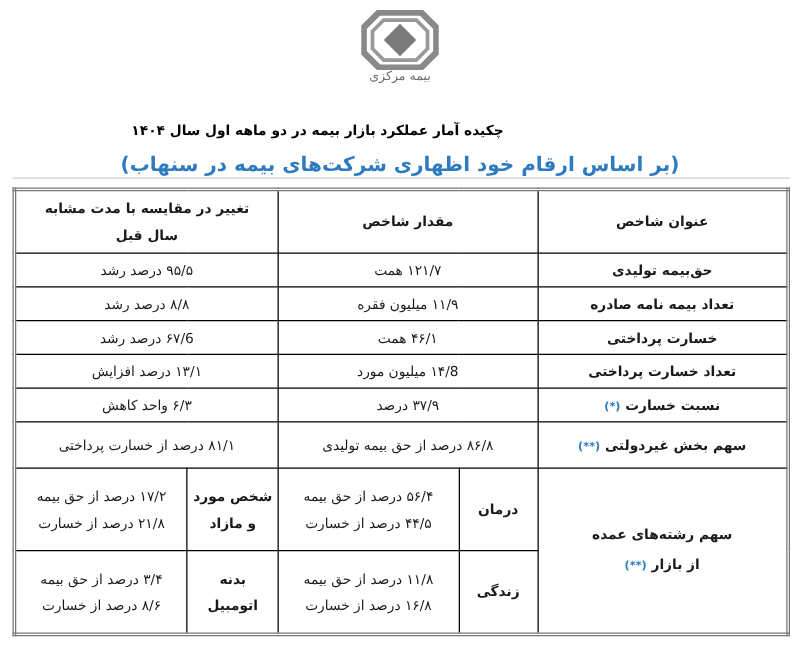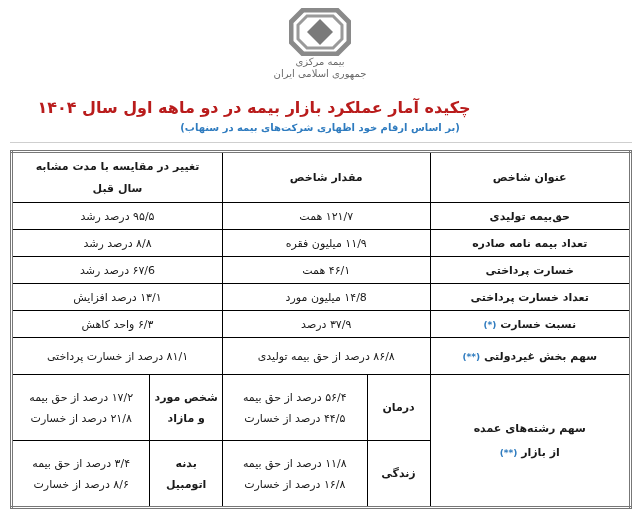--- a/index.html
+++ b/index.html
@@ -2,23 +2,23 @@
 <html><head>
 <meta charset="utf-8">
 <style>
   html, body { margin:0; padding:0; background:#ffffff; }
   body { width:640px; height:517px; position:relative; overflow:hidden;
          font-family:"DejaVu Sans", sans-serif; color:#1a1a1a; }
   .logo { position:absolute; left:270px; top:8px; width:100px; height:78px; text-align:center; }
   .logo svg { display:block; margin:0 auto; }
   .logo-text { direction:rtl; font-size:10px; font-weight:normal; color:#6b6b6b; line-height:12px; }
   .title { position:absolute; left:0; width:508px; top:98px; text-align:center; direction:rtl;
-           font-size:16px; font-weight:bold; color:#b91c1c; }
+           font-size:11px; font-weight:bold; color:#000000; }
   .subtitle { position:absolute; left:0; width:640px; top:122px; text-align:center; direction:rtl;
-              font-size:10px; font-weight:bold; color:#2e7bbf; }
+              font-size:16px; font-weight:bold; color:#2e7bbf; }
   .sep-line { position:absolute; left:10px; right:8px; top:142px; height:1px; background:#cfcfcf; }
 
   table.main { position:absolute; left:10px; top:150px; width:622px; border-collapse:collapse;
                direction:rtl; border:3px double #777; }
   table.main td { border:1px solid #000000; text-align:center; vertical-align:middle; padding:0 4px;
                   font-size:11px; }
   td.hdr { font-weight:bold; font-size:12px; height:49px; line-height:22px; }
   td.label { font-weight:bold; font-size:12px; text-align:right; padding-right:12px;margin-top:32px; }
   tr.r td { height:26px; }
   tr.big td { height:36px; }
@@ -30,21 +30,20 @@
 </head>
 <body>
 
 <div class="logo">
   <svg width="62" height="48" viewBox="0 0 62 48">
     <polygon points="14,2 48,2 60,14 60,34 48,46 14,46 2,34 2,14" fill="none" stroke="#8a8a8a" stroke-width="5"></polygon>
     <polygon points="18,8 44,8 53,17 53,31 44,40 18,40 9,31 9,17" fill="none" stroke="#9a9a9a" stroke-width="3"></polygon>
     <polygon points="31,11 44,24 31,37 18,24" fill="#7a7a7a"></polygon>
   </svg>
   <div class="logo-text">بیمه مرکزی</div>
-  <div class="logo-text">جمهوری اسلامی ایران</div>
 </div>
 
 <div class="title">چکیده آمار عملکرد بازار بیمه در دو ماهه اول سال ۱۴۰۴</div>
 <div class="subtitle">(بر اساس ارقام خود اظهاری شرکت‌های بیمه در سنهاب)</div>
 <div class="sep-line"></div>
 
 <table class="main">
   <colgroup>
     <col style="width:120px">
       <col style="width:65px">

